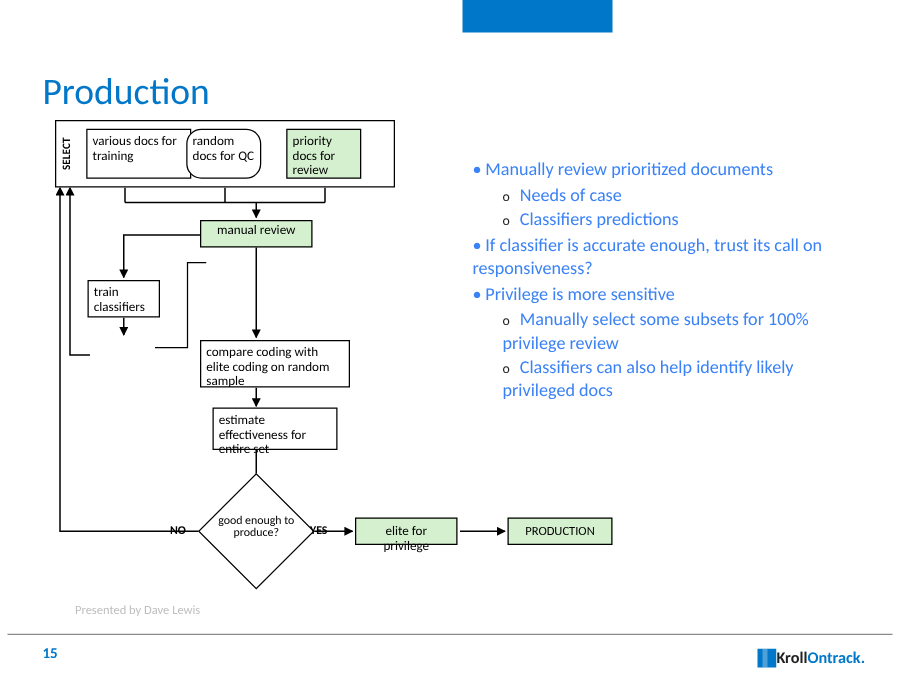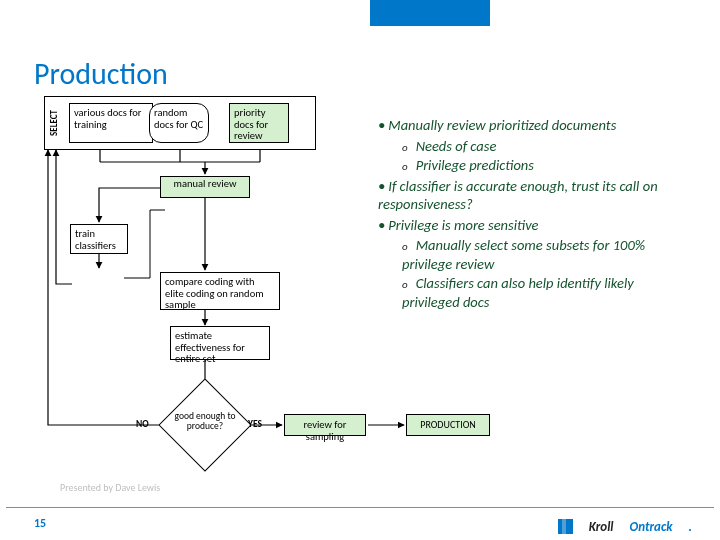--- a/index.html
+++ b/index.html
@@ -32,42 +32,40 @@
   }
   .footer-line {
     position: absolute;
     left: 6px; right: 6px; bottom: 32px;
     height: 1px;
     background: #8a8a8a;
   }
   .logo {
     position: absolute;
     right: 28px; bottom: 6px;
-    display: flex; align-items: center; gap: 16px;
+    display: flex; align-items: center; gap: 0;
     font-size: 13px;
-    font-style: italic;
   }
   .logo .square { width: 15px; height: 15px; background: #0077c8; position: relative; }
   .logo .square::after { content:""; position:absolute; width:4px; height:15px; background:#fff; left:4px; top:0; opacity:0.3; }
   .logo .brand-k { font-weight: 700; color: #222; }
   .logo .brand-o { font-weight: 700; color: #0077c8; }
   .logo .dot { color:#0077c8; font-weight:700;}
   .presented {
     position: absolute;
     left: 60px; top: 481px;
     font-size: 10px;
     color: #bfbfbf;
   }
   
   .bullets {
     position: absolute;
-    top: 116px; left: 378px; width: 310px;
-    font-size: 14.5px; color: #14532d;
+    top: 126px; left: 378px; width: 310px;
+    font-size: 14.5px; color: #3b82f6;
     line-height: 1.28;
-    font-style: italic;
   }
   .bullets ul { list-style: none; }
   .bullets > ul > li::before { content: "•"; margin-right: 3px; }
   .bullets > ul > li { margin-bottom: 2px; }
   .bullets ul ul { margin-left: 24px; margin-top: 2px; margin-bottom: 2px; }
   .bullets ul ul li::before { content: "o"; font-size: 11px; margin-right: 8px; color:#222; }
   .bullets ul ul li { margin-bottom: 1px; }
   
   .diagram {
     position: absolute;
@@ -122,21 +120,21 @@
 
 <div class="accent-bar"></div>
 
 <h1 class="title">Production</h1>
 
 <div class="bullets">
   <ul>
     <li><span>Manually review prioritized documents</span>
       <ul>
         <li><span>Needs of case</span></li>
-        <li><span>Privilege predictions</span></li>
+        <li><span>Classifiers predictions</span></li>
       </ul>
     </li>
     <li><span>If classifier is accurate enough, trust its call on responsiveness?</span></li>
     <li><span>Privilege is more sensitive</span>
       <ul>
         <li><span>Manually select some subsets for 100% privilege review</span></li>
         <li><span>Classifiers can also help identify likely privileged docs</span></li>
       </ul>
     </li>
   </ul>
@@ -193,21 +191,21 @@
   <div class="box" style="left:126px; top:230px; width:100px; height:34px;">estimate effectiveness for entire set</div>
 
   <div class="box" style="left:116px; top:176px; width:120px; height:38px;">compare coding with elite coding on random sample</div>
 
   <div class="diamond" style="left:128px; top:296px;"></div>
   <div class="diamond-text" style="left:126px; top:316px;">good enough to produce?</div>
 
   <div class="lbl" style="left:92px; top:322px;">NO</div>
   <div class="lbl" style="left:204px; top:322px;">YES</div>
 
-  <div class="box green" style="left:240px; top:318px; width:82px; height:22px; text-align:center; padding-top:4px;">review for sampling</div>
+  <div class="box green" style="left:240px; top:318px; width:82px; height:22px; text-align:center; padding-top:4px;">elite for privilege</div>
 
   <div class="box green" style="left:362px; top:318px; width:84px; height:22px; text-align:center; padding-top:4px; font-size:10px;">PRODUCTION</div>
 
 </div>
 
 <div class="presented">Presented by Dave Lewis</div>
 <div class="footer-line"></div>
 <div class="slide-number">15</div>
 <div class="logo">
   <span class="square"></span>

